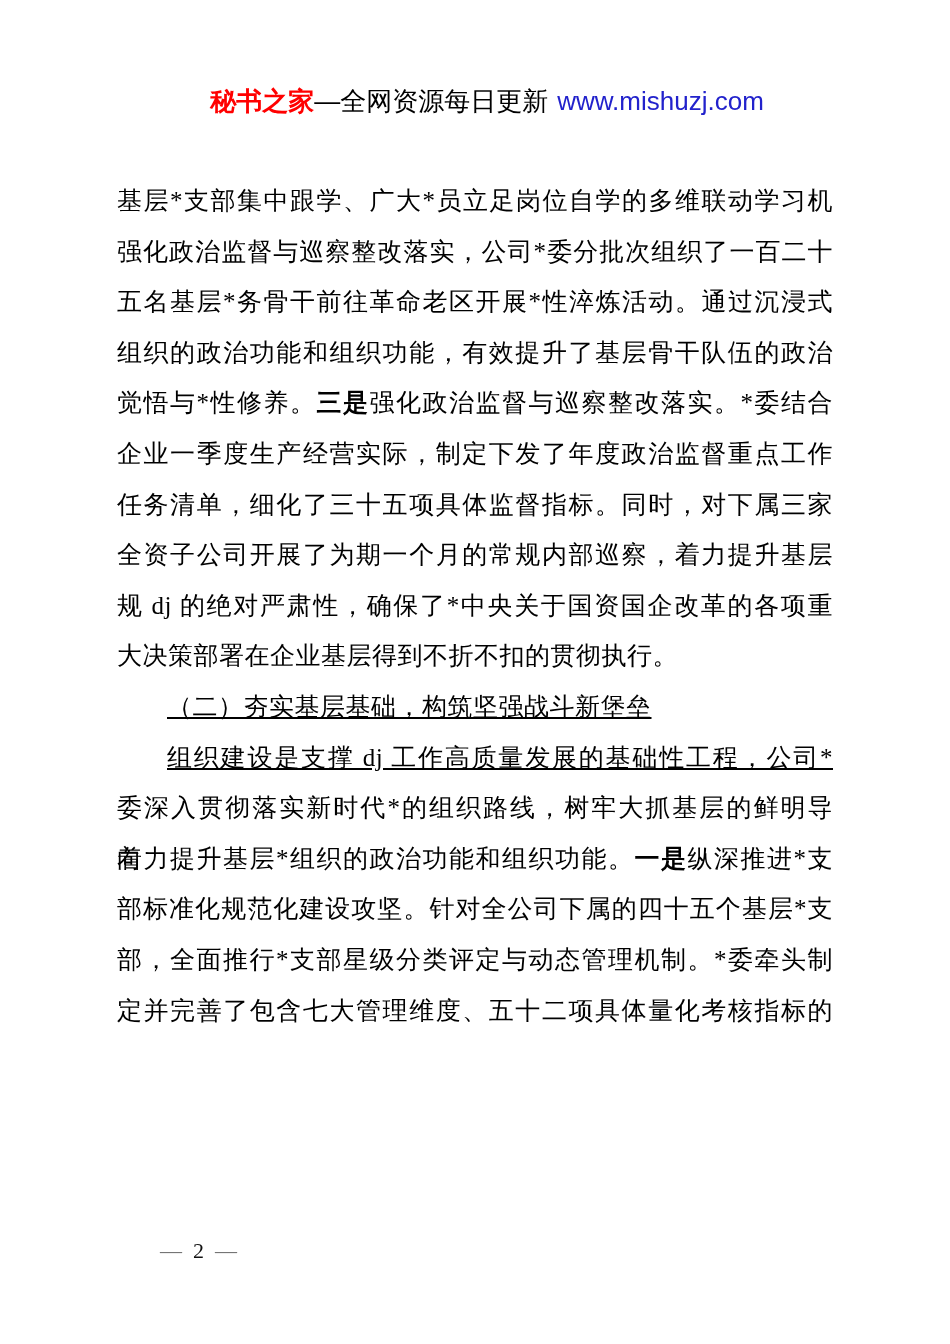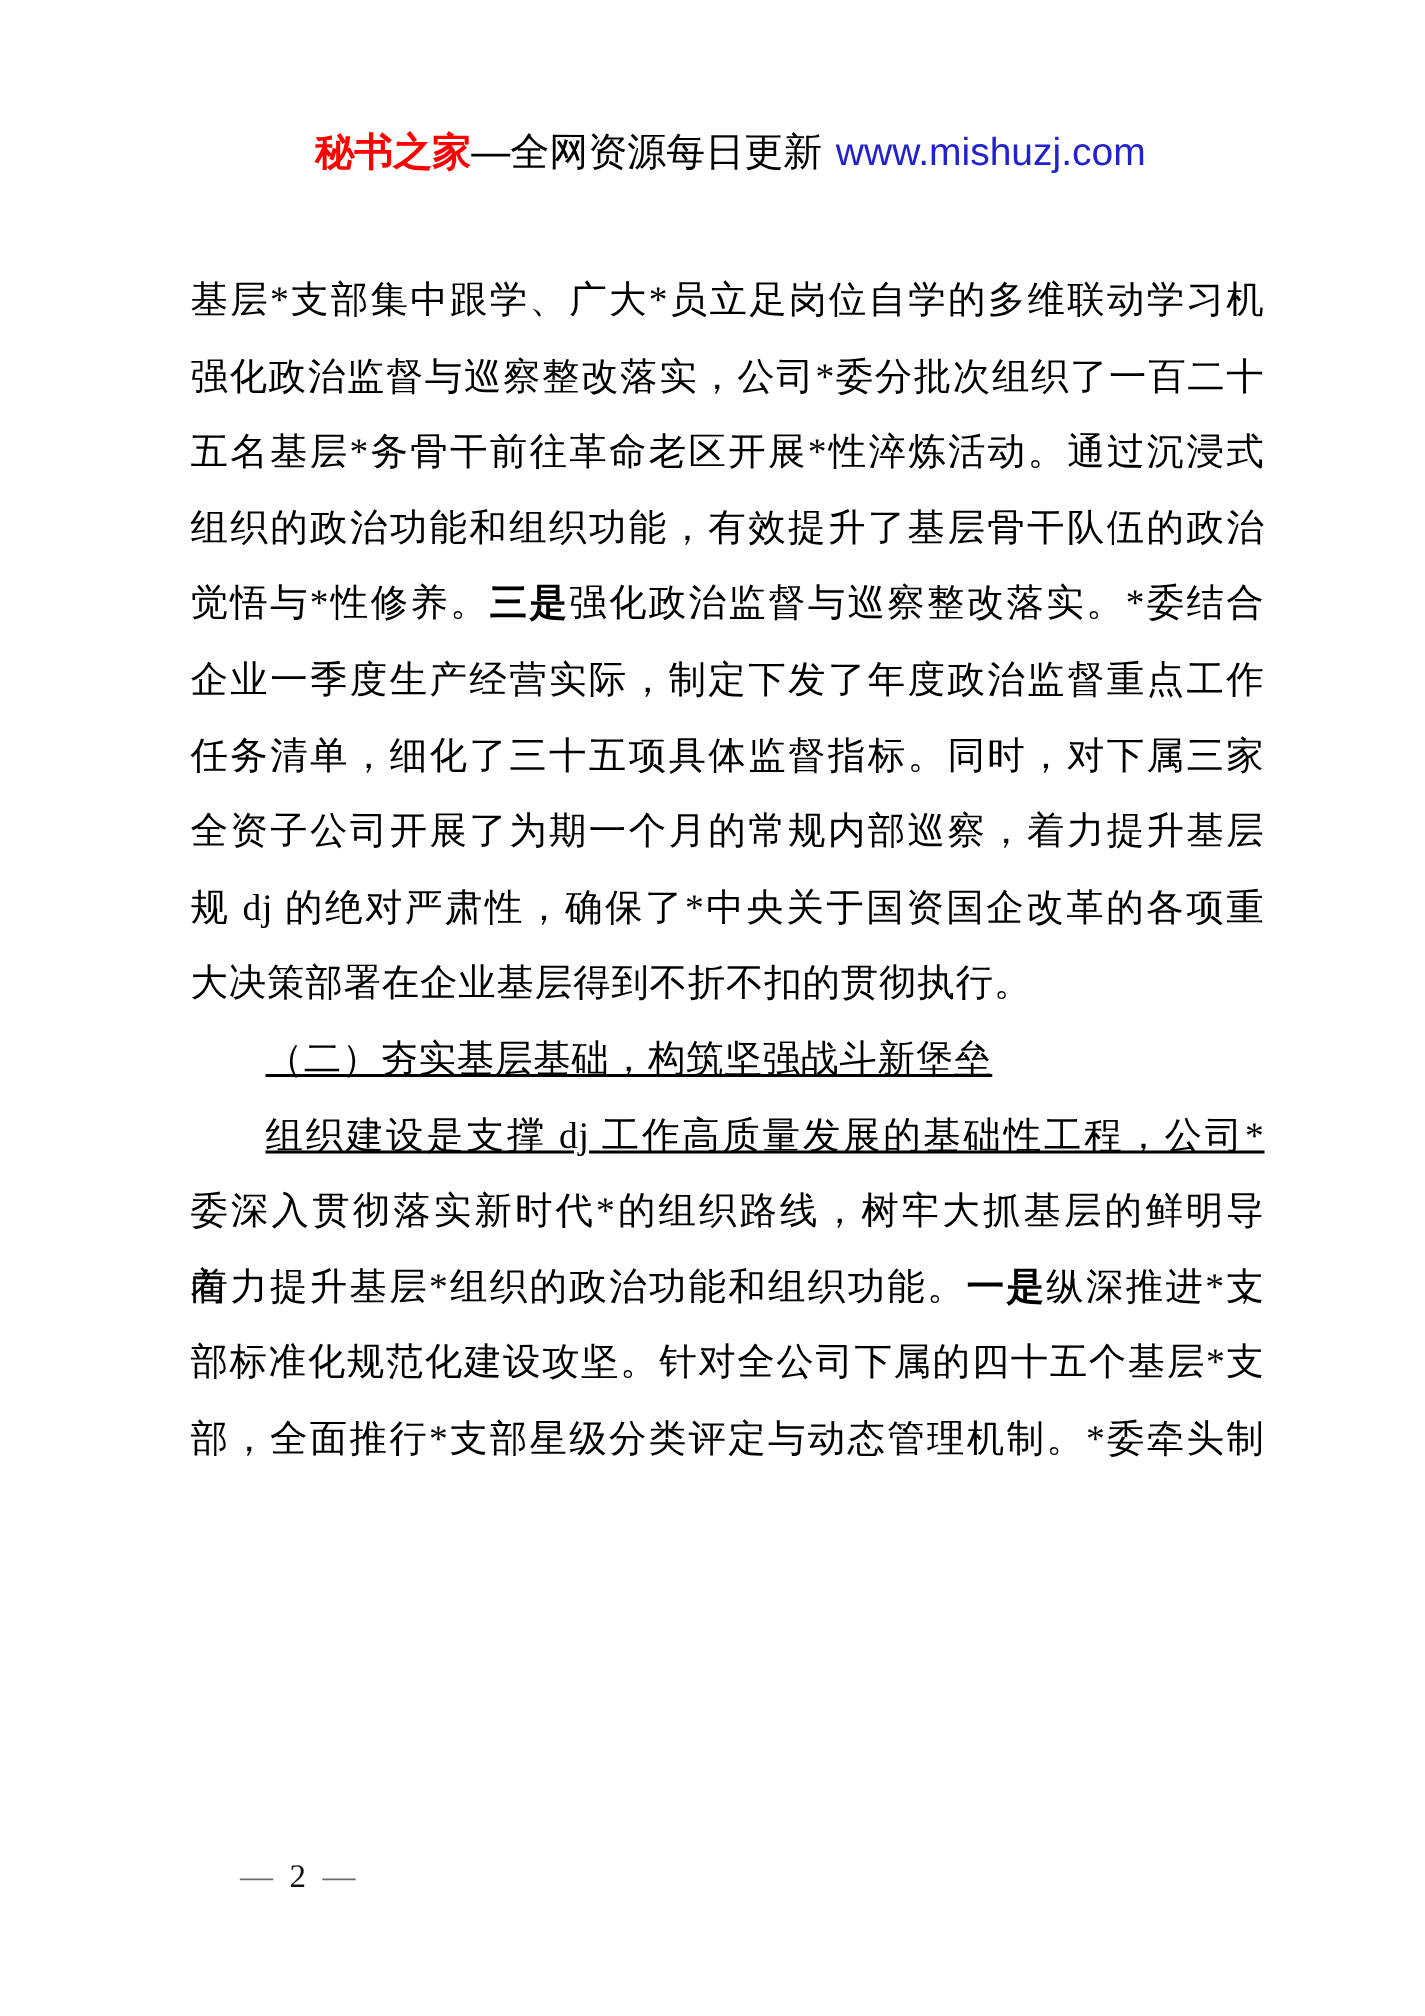--- a/index.html
+++ b/index.html
@@ -24,21 +24,21 @@
     font-family: "Liberation Sans", "DejaVu Sans", sans-serif;
     font-size: 26px;
     line-height: 34px;
     white-space: nowrap;
   }
   .header .brand { font-weight: 700; color: #ff0000; }
   .header .tagline { color: #000000; }
   .header .url { color: #2222cc; margin-left: 9px; }
   
   .doc {
-    position: absolute; left: 127px; top: 176px;
+    position: absolute; left: 117px; top: 176px;
     width: 716px;
     font-size: 25px;
     line-height: 50.6px;
     letter-spacing: 0.5px;
     color: #000;
   }
   .doc .line {
     height: 50.6px;
     text-align: justify;
     overflow: visible;
@@ -78,19 +78,20 @@
       <div class="line just"><span>任务清单，细化了三十五项具体监督指标。同时，对下属三家</span></div>
       <div class="line just"><span>全资子公司开展了为期一个月的常规内部巡察，着力提升基层</span></div>
       <div class="line just"><span>规 dj 的绝对严肃性，确保了*中央关于国资国企改革的各项重</span></div>
       <div class="line left"><span>大决策部署在企业基层得到不折不扣的贯彻执行。</span></div>
       <div class="line left indent"><span>（二）夯实基层基础，构筑坚强战斗新堡垒</span></div>
       <div class="line just indent"><span>组织建设是支撑 dj 工作高质量发展的基础性工程，公司*</span></div>
       <div class="line just"><span>委深入贯彻落实新时代*的组织路线，树牢大抓基层的鲜明导向，</span></div>
       <div class="line just"><span>着力提升基层*组织的政治功能和组织功能。</span><span class="b">一是</span><span>纵深推进*支</span></div>
       <div class="line just"><span>部标准化规范化建设攻坚。针对全公司下属的四十五个基层*支</span></div>
       <div class="line just"><span>部，全面推行*支部星级分类评定与动态管理机制。*委牵头制</span></div>
+      <div class="line just"><span>定并完善了包含七大管理维度、五十二项具体量化考核指标的</span></div>
     </div>
 
   <div class="footer">
     <span class="dash">—</span><span class="num">2</span><span class="dash">—</span>
   </div>
 
 </div>
 
 </body></html>

